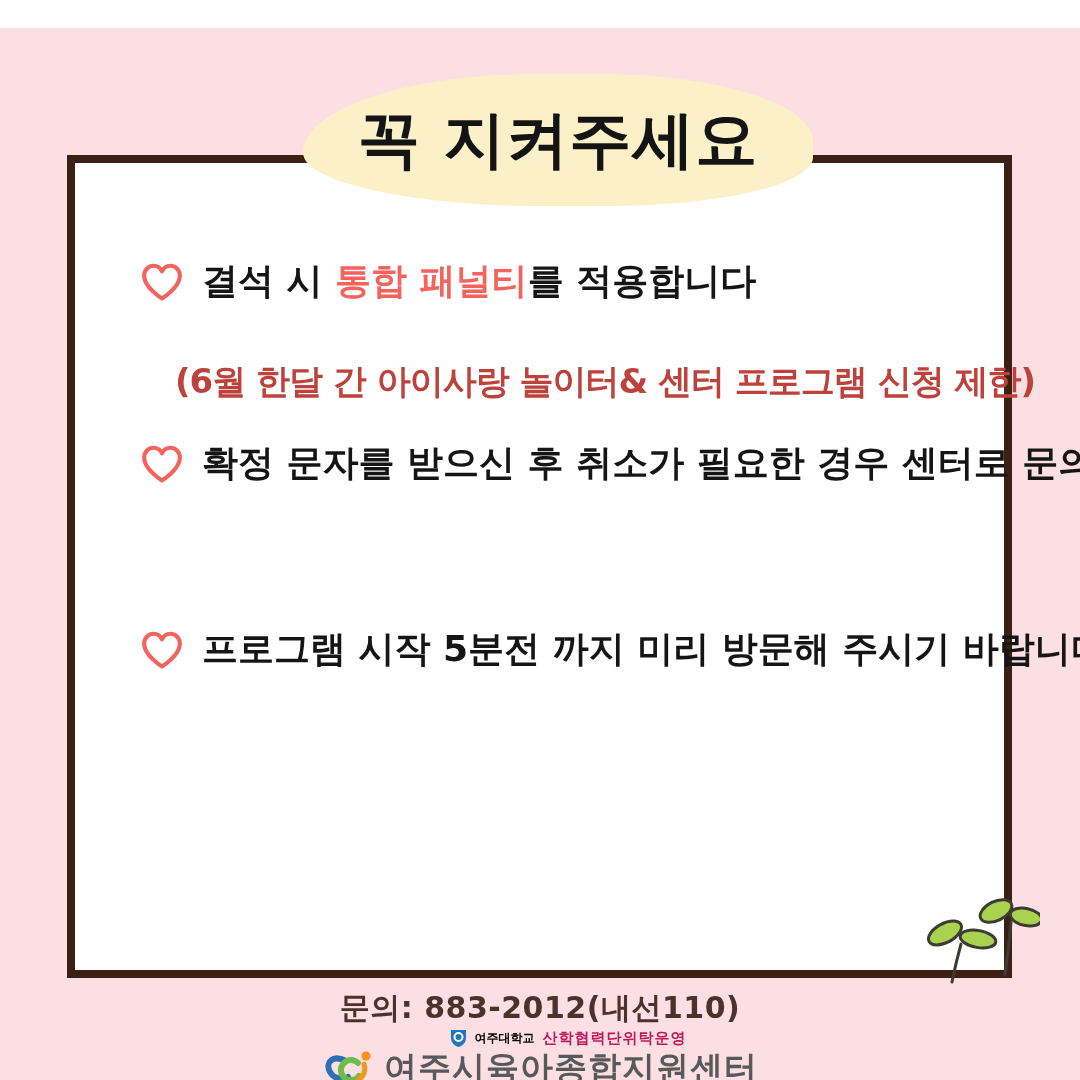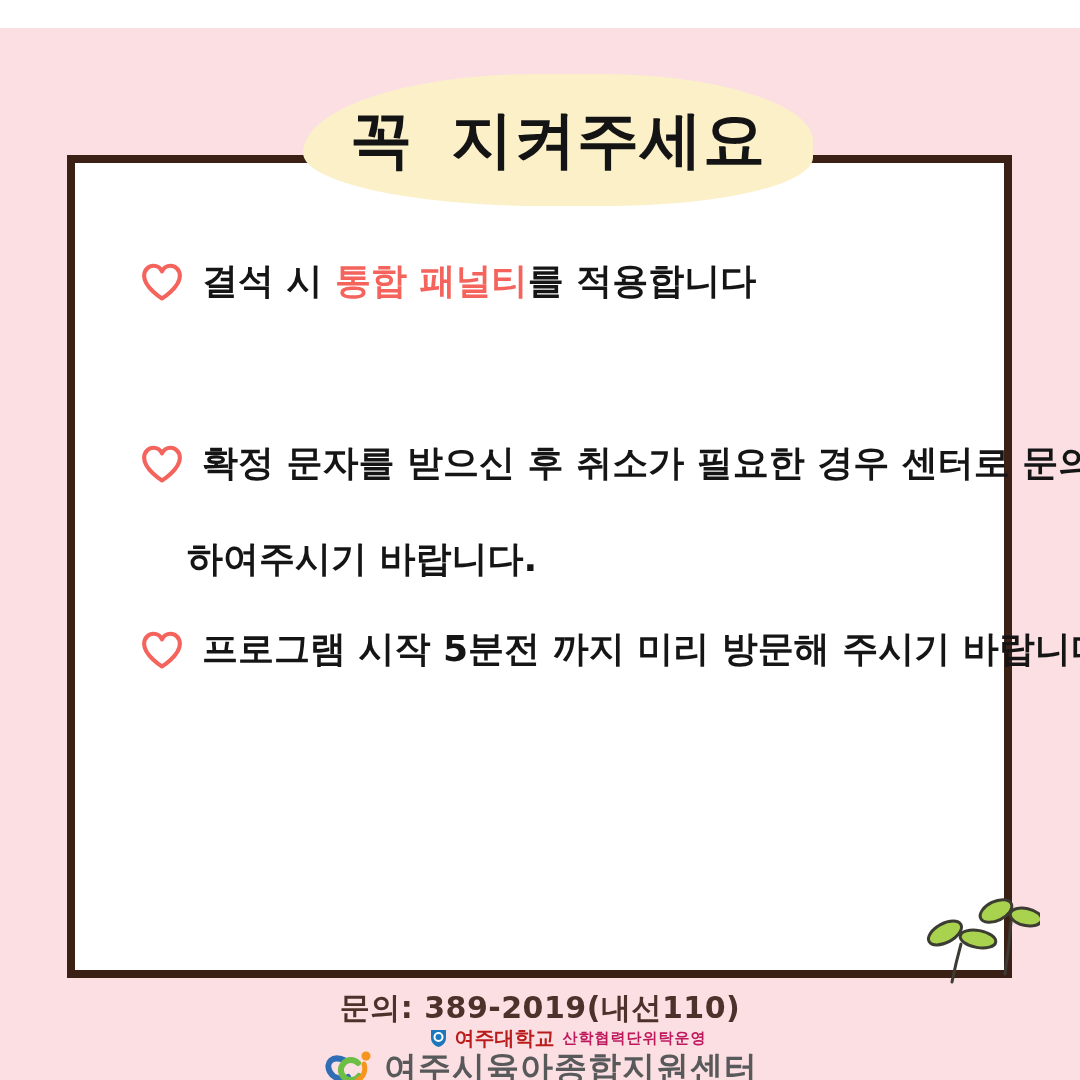--- a/index.html
+++ b/index.html
@@ -15,21 +15,21 @@
     position:absolute;left:67px;top:155px;width:929px;height:807px;
     background:#ffffff;border:8px solid #3b2016;z-index:1;
   }
   .title-blob{
     position:absolute;left:303px;top:74px;width:510px;height:132px;
     background:#fbf0c8;z-index:3;
     border-radius:52% 48% 46% 54% / 68% 58% 42% 46%;
     display:flex;align-items:center;justify-content:center;
   }
   .title-blob h1{
-    margin:0;font-size:62px;font-weight:900;color:#141414;letter-spacing:1px;font-family:Liberation Mono, monospace;
+    margin:0;font-size:62px;font-weight:900;color:#141414;letter-spacing:1px;
   }
   .row{
     position:absolute;display:flex;align-items:center;gap:18px;
     font-weight:800;font-size:36px;color:#151515;white-space:nowrap;
   }
   .row .heart{flex:0 0 auto;display:block;}
   .hl{color:#f4635c;}
   .sub-red{
     position:absolute;font-weight:800;font-size:34px;color:#bd423c;
     letter-spacing:-1px;white-space:nowrap;
@@ -40,21 +40,21 @@
   .sprouts{position:absolute;left:922px;top:878px;z-index:4;}
   .contact{
     position:absolute;left:0;top:988px;width:1080px;text-align:center;
     font-size:30px;font-weight:800;color:#4b332b;letter-spacing:0.5px;
   }
   .univ-row{
     position:absolute;left:0;top:1026px;width:1080px;height:24px;
     display:flex;align-items:center;justify-content:center;gap:8px;
     transform:translateX(28px);
   }
-  .univ-name{font-size:20px;font-weight:800;color:#b91c1c;}
+  .univ-name{font-size:12px;font-weight:800;color:#000000;}
   .univ-sub{font-size:15px;font-weight:700;color:#be185d;letter-spacing:1px;}
   .center-row{
     position:absolute;left:0;top:1046px;width:1080px;
     display:flex;align-items:center;justify-content:center;gap:10px;
   }
   .center-name{font-size:33px;font-weight:700;color:#58595b;letter-spacing:1px;}
 </style>
 </head>
 <body>
 
@@ -63,29 +63,29 @@
 
   <div class="card">
 
     <div class="row" style="left:65px;top:94px;">
       <svg class="heart" width="44" height="42" viewBox="0 0 32 30">
         <path d="M16 27 C16 27 3 19 3 10.5 C3 6 6.5 3.2 9.8 3.2 C12.6 3.2 14.9 4.9 16 7.3 C17.1 4.9 19.4 3.2 22.2 3.2 C25.5 3.2 29 6 29 10.5 C29 19 16 27 16 27 Z" fill="none" stroke="#f4635c" stroke-width="3" stroke-linejoin="round"></path>
       </svg>
       <span><span>결석 시 </span><span class="hl">통합 패널티</span><span>를 적용합니다</span></span>
     </div>
 
+    <div class="sub-red" style="left:100px;top:196px;">(6월 한달 간 아이사랑 놀이터&amp; 센터 프로그램 신청 제한)</div>
 
     <div class="row" style="left:65px;top:276px;">
       <svg class="heart" width="44" height="42" viewBox="0 0 32 30">
         <path d="M16 27 C16 27 3 19 3 10.5 C3 6 6.5 3.2 9.8 3.2 C12.6 3.2 14.9 4.9 16 7.3 C17.1 4.9 19.4 3.2 22.2 3.2 C25.5 3.2 29 6 29 10.5 C29 19 16 27 16 27 Z" fill="none" stroke="#f4635c" stroke-width="3" stroke-linejoin="round"></path>
       </svg>
       <span>확정 문자를 받으신 후 취소가 필요한 경우 센터로 문의</span>
     </div>
 
-    <div class="sub-black" style="left:112px;top:372px;">하여주시기 바랍니다.</div>
 
     <div class="row" style="left:65px;top:462px;">
       <svg class="heart" width="44" height="42" viewBox="0 0 32 30">
         <path d="M16 27 C16 27 3 19 3 10.5 C3 6 6.5 3.2 9.8 3.2 C12.6 3.2 14.9 4.9 16 7.3 C17.1 4.9 19.4 3.2 22.2 3.2 C25.5 3.2 29 6 29 10.5 C29 19 16 27 16 27 Z" fill="none" stroke="#f4635c" stroke-width="3" stroke-linejoin="round"></path>
       </svg>
       <span>프로그램 시작 5분전 까지 미리 방문해 주시기 바랍니다.</span>
     </div>
 
 
   </div>
@@ -100,21 +100,21 @@
       <path d="M83 96 Q87 70 89 44"></path>
     </g>
     <g fill="#a9d34f" stroke="#3c3c32" stroke-width="3" stroke-linejoin="round">
       <ellipse cx="23" cy="55" rx="18" ry="9.5" transform="rotate(-28 23 55)"></ellipse>
       <ellipse cx="56" cy="61" rx="18" ry="8.5" transform="rotate(10 56 61)"></ellipse>
       <ellipse cx="74" cy="33" rx="17" ry="9.5" transform="rotate(-26 74 33)"></ellipse>
       <ellipse cx="104" cy="39" rx="16" ry="8.5" transform="rotate(12 104 39)"></ellipse>
     </g>
   </svg>
 
-  <div class="contact">문의: 389-2019(내선110)</div>
+  <div class="contact">문의: 883-2012(내선110)</div>
 
   <div class="univ-row">
     <svg width="17" height="20" viewBox="0 0 17 20">
       <path d="M1 2 L16 2 L16 10 C16 15 12 18 8.5 19 C5 18 1 15 1 10 Z" fill="#1c77bd"></path>
       <circle cx="8.5" cy="9" r="4" fill="none" stroke="#ffffff" stroke-width="2"></circle>
     </svg>
     <span class="univ-name">여주대학교</span>
     <span class="univ-sub">산학협력단위탁운영</span>
   </div>
 

